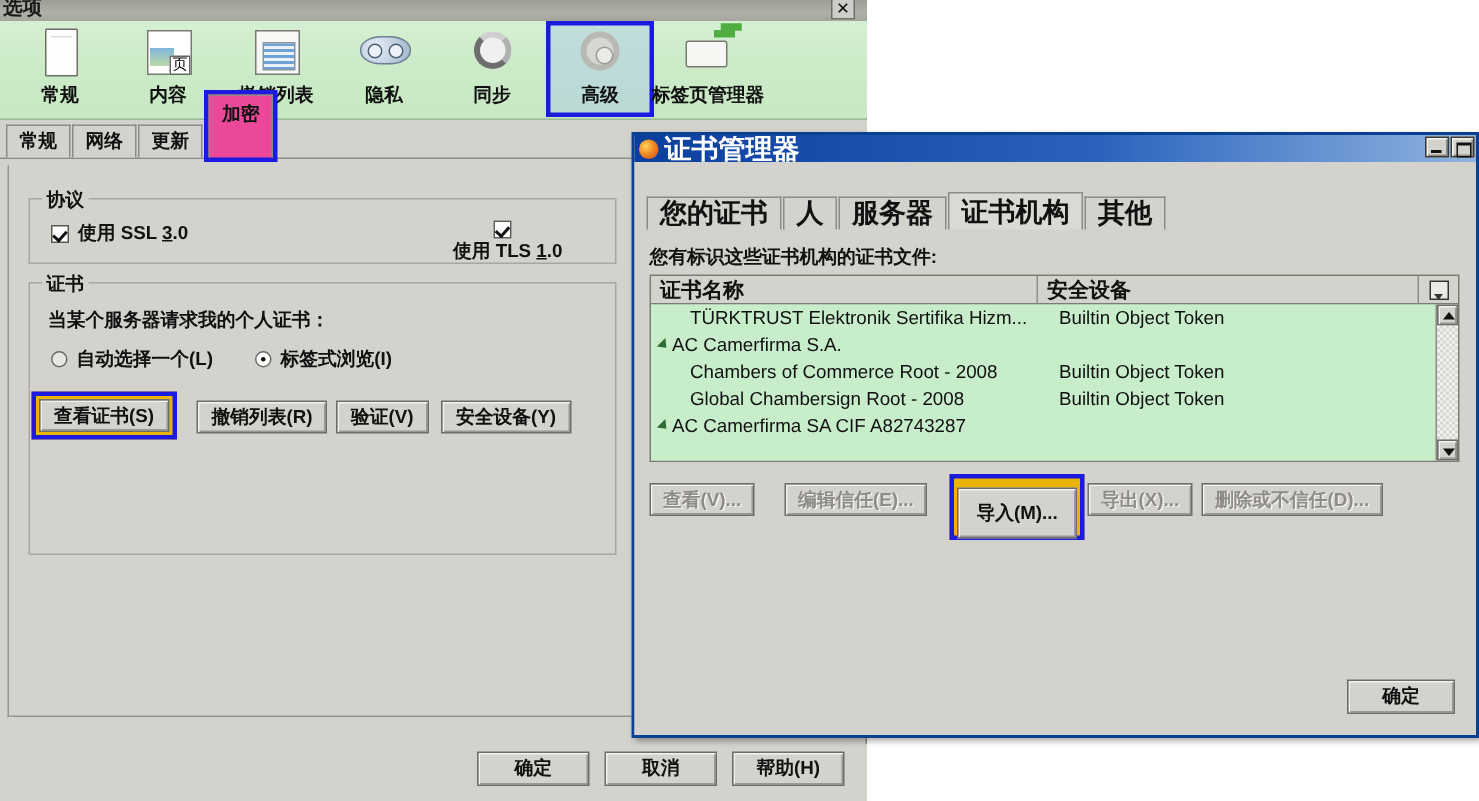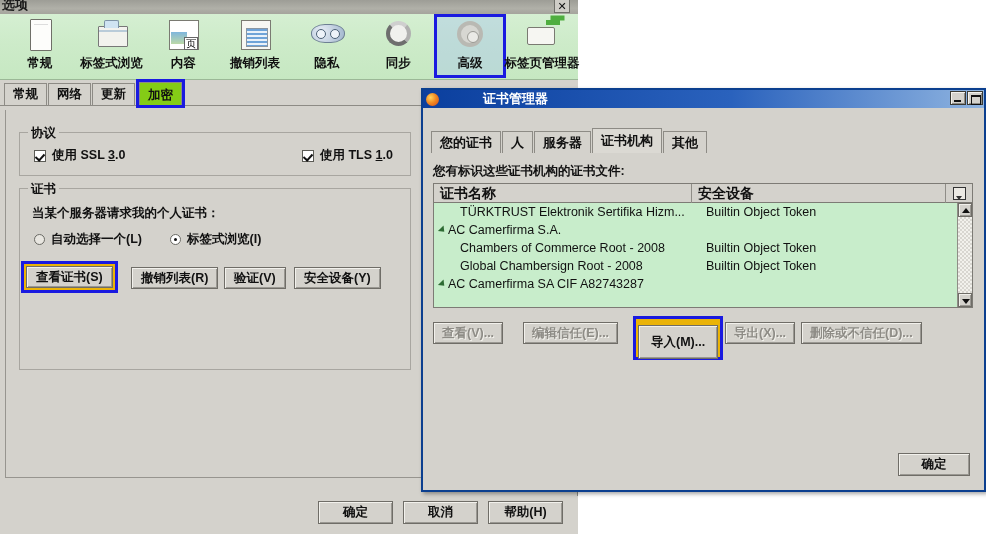--- a/index.html
+++ b/index.html
@@ -89,21 +89,21 @@
     border-bottom:1px solid #8d8b85;
     display:flex;align-items:flex-end;padding-left:4px;box-sizing:border-box;
   }
   .subtab{
     height:22px;line-height:21px;padding:0 8px;margin-right:1px;
     background:#d4d2cc;border:1px solid #8d8b85;border-bottom:none;
     font-size:12.5px;font-weight:bold;color:#111;cursor:pointer;
     box-sizing:border-box;white-space:nowrap;
   }
   .subtab.active{
-    background:#84cc16;height:23px;line-height:24px;
+    background:#ec4899;height:42px;line-height:24px;
     position:relative;z-index:2;
     box-shadow:0 0 0 3px #1a1ae0;
     margin-left:3px;margin-right:6px;
   }
 
   
   #pane{
     position:absolute;left:5px;top:110px;width:420px;height:368px;
     background:#d4d2cc;border:1px solid #97958f;border-top:none;
     box-sizing:border-box;
@@ -170,38 +170,38 @@
   #cm-titlebar{
     position:absolute;left:0;top:0;right:0;height:18px;
     background:linear-gradient(to right,#0b3f9e 0%,#2a62bd 55%,#8fb4e0 100%);
     display:flex;align-items:center;
   }
   #cm-ficon{
     width:13px;height:13px;margin-left:3px;margin-right:4px;border-radius:50%;
     background:radial-gradient(circle at 35% 35%,#ffd35c 0%,#f08a24 45%,#d2491a 100%);
     flex:none;position:relative;
   }
-  #cm-title{font-size:13px;font-weight:bold;color:#fff;white-space:nowrap;margin-left:40px;}
+  #cm-title{font-size:18px;font-weight:bold;color:#fff;white-space:nowrap;}
   #cm-winbtns{position:absolute;right:1px;top:1px;display:flex;gap:1px;}
   .winbtn{
     width:16px;height:14px;background:#d4d2cc;
     border:1px solid #3a3a34;
     box-shadow:inset 1px 1px 0 #f4f3ee, inset -1px -1px 0 #8e8c86;
     box-sizing:border-box;position:relative;cursor:pointer;
   }
   .winbtn.min:after{content:"";position:absolute;left:3px;bottom:2px;width:7px;height:2px;background:#111;}
   .winbtn.max:after{content:"";position:absolute;left:3px;top:3px;width:8px;height:7px;border:1px solid #111;border-top-width:2px;}
 
   #cm-body{position:absolute;left:0;top:18px;right:0;bottom:0;background:#d4d2cc;}
 
   #cm-tabs{position:absolute;left:8px;top:20px;display:flex;align-items:flex-end;}
   .cmtab{
     height:22px;line-height:21px;padding:0 8px;
     background:#d4d2cc;border:1px solid #8d8b85;border-bottom:none;
-    font-size:13px;font-weight:bold;color:#111;cursor:pointer;
+    font-size:18px;font-weight:bold;color:#111;cursor:pointer;
     box-sizing:border-box;white-space:nowrap;margin-right:1px;
   }
   .cmtab.active{height:25px;line-height:24px;background:#dbd9d3;}
 
   #cm-desc{position:absolute;left:10px;top:55px;font-size:12.5px;font-weight:bold;color:#111;}
 
   #cm-list{
     position:absolute;left:10px;top:75px;width:540px;height:125px;
     border:1px solid #7d7b75;background:#c8edcb;box-sizing:border-box;
   }
@@ -285,26 +285,20 @@
 
   <div id="options-toolbar">
     <div class="tb-item">
       <div class="tb-ico">
           <span class="ic-general"></span>
         </div>
       <div class="tb-label">常规</div>
     </div>
     <div class="tb-item">
       <div class="tb-ico">
-          <span class="ic-tabs"></span>
-        </div>
-      <div class="tb-label">标签式浏览</div>
-    </div>
-    <div class="tb-item">
-      <div class="tb-ico">
           <span class="ic-content"></span>
         </div>
       <div class="tb-label">内容</div>
     </div>
     <div class="tb-item">
       <div class="tb-ico">
           <span class="ic-apps"></span>
         </div>
       <div class="tb-label">撤销列表</div>
     </div>
@@ -342,21 +336,21 @@
   </div>
 
   <div id="pane">
 
     <div class="group" id="grp-protocol">
       <div class="legend">协议</div>
       <div class="chkrow" style="left:14px;">
         <span class="chkbox checked"></span>
         <span class="chklabel"><span>使用 SSL </span><span class="u">3</span><span>.0</span></span>
       </div>
-      <div class="chkrow" style="left:282px;">
+      <div class="chkrow" style="left:282px;flex-direction:column;">
         <span class="chkbox checked"></span>
         <span class="chklabel"><span>使用 TLS </span><span class="u">1</span><span>.0</span></span>
       </div>
     </div>
 
     <div class="group" id="grp-cert">
       <div class="legend">证书</div>
       <div class="celltext" id="cert-question">当某个服务器请求我的个人证书：</div>
 
       <div class="radiorow" style="left:14px;">

